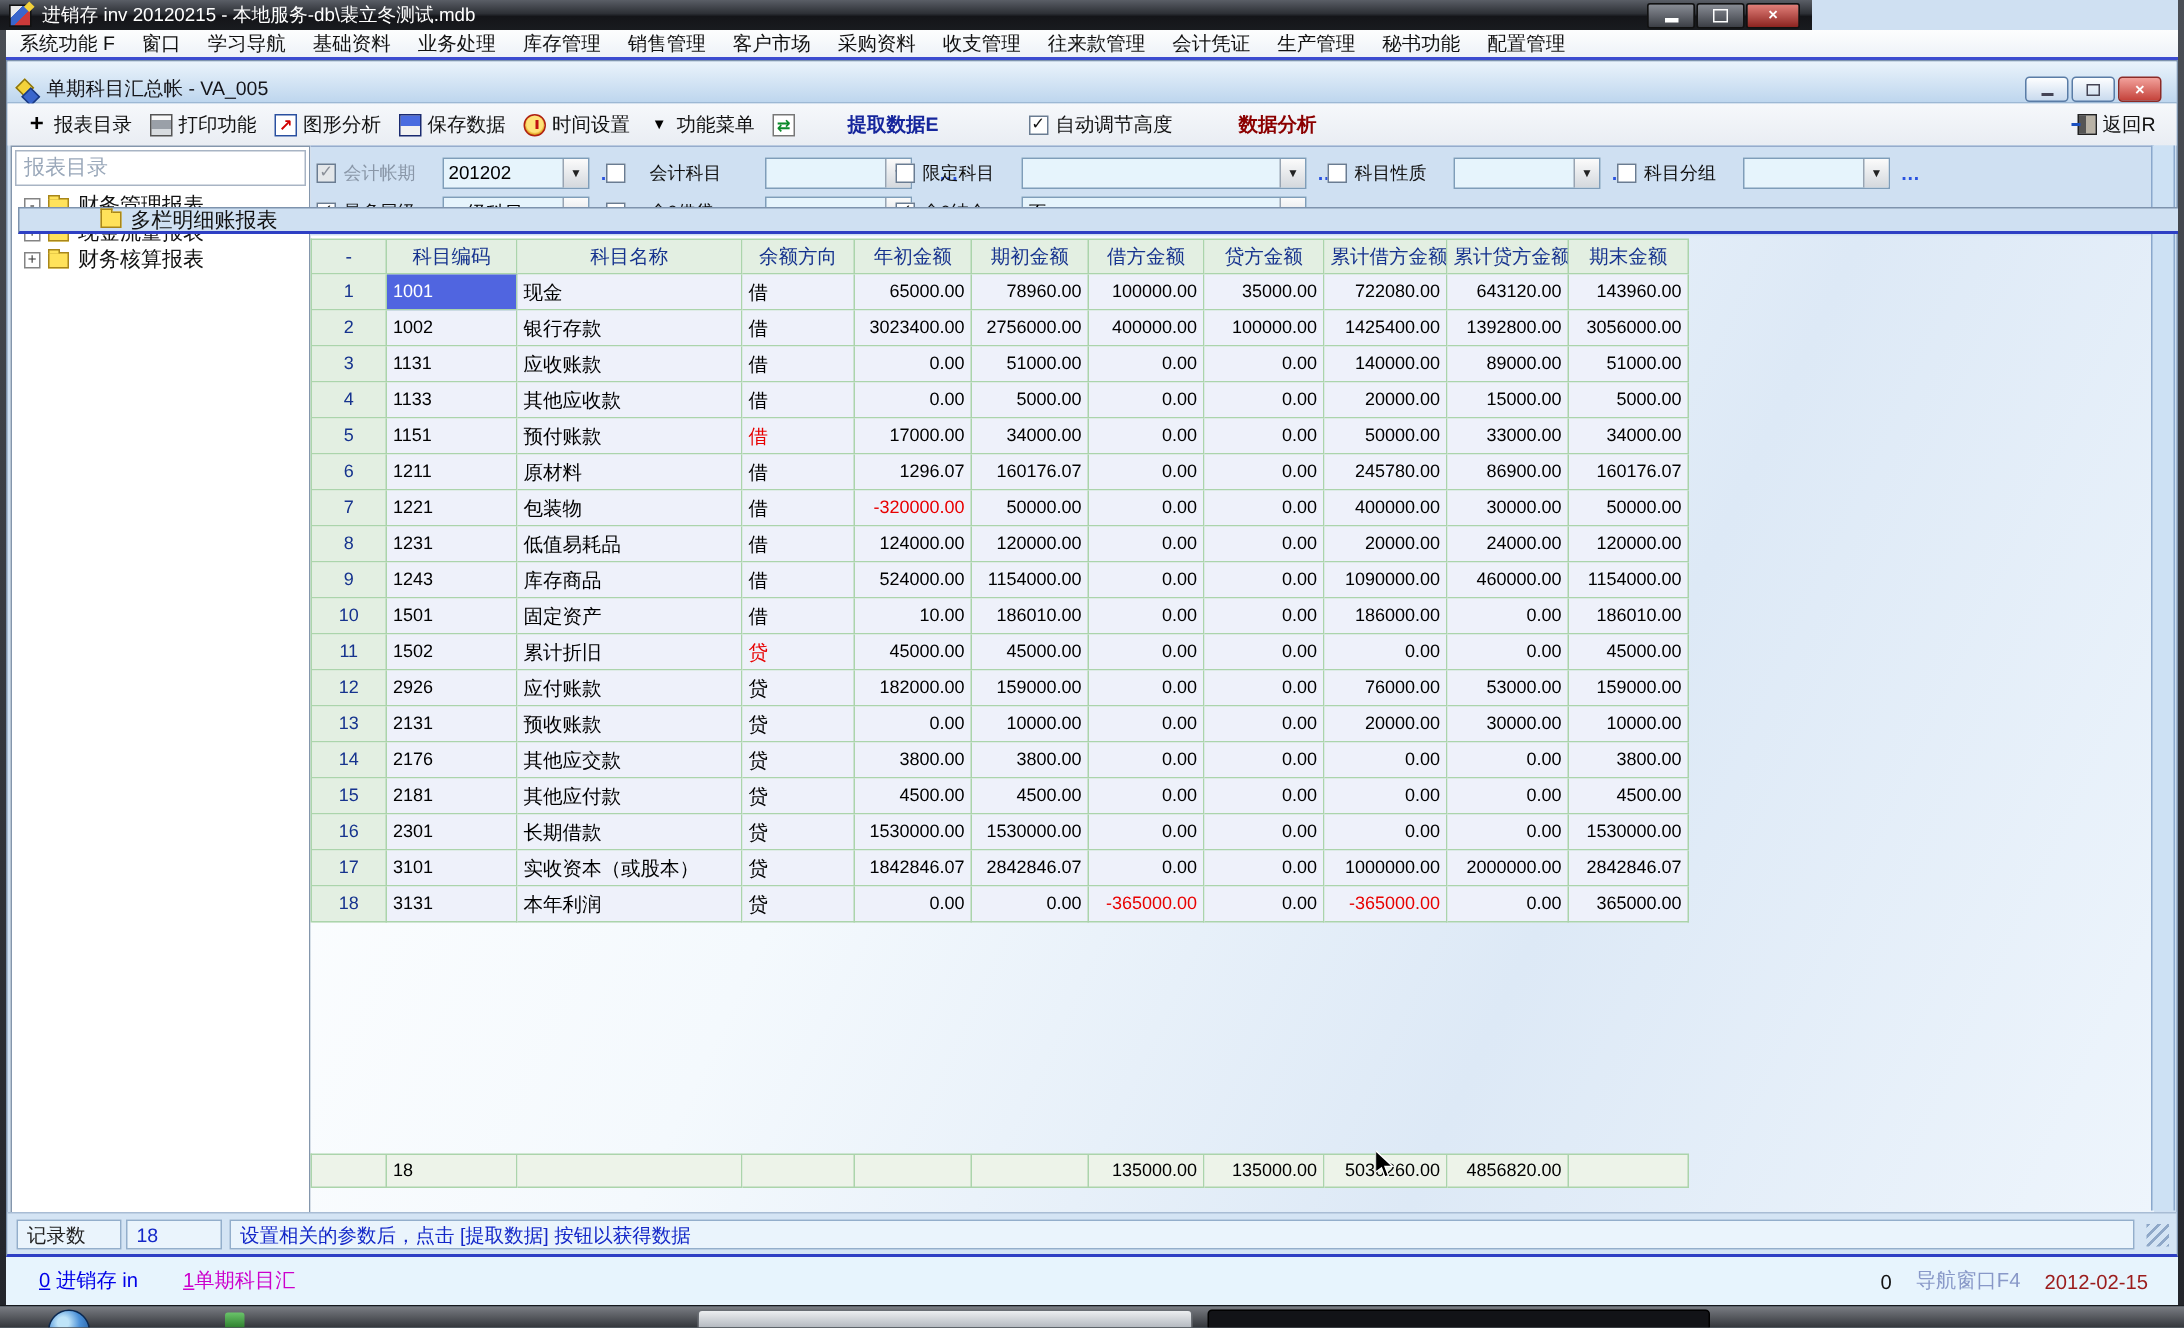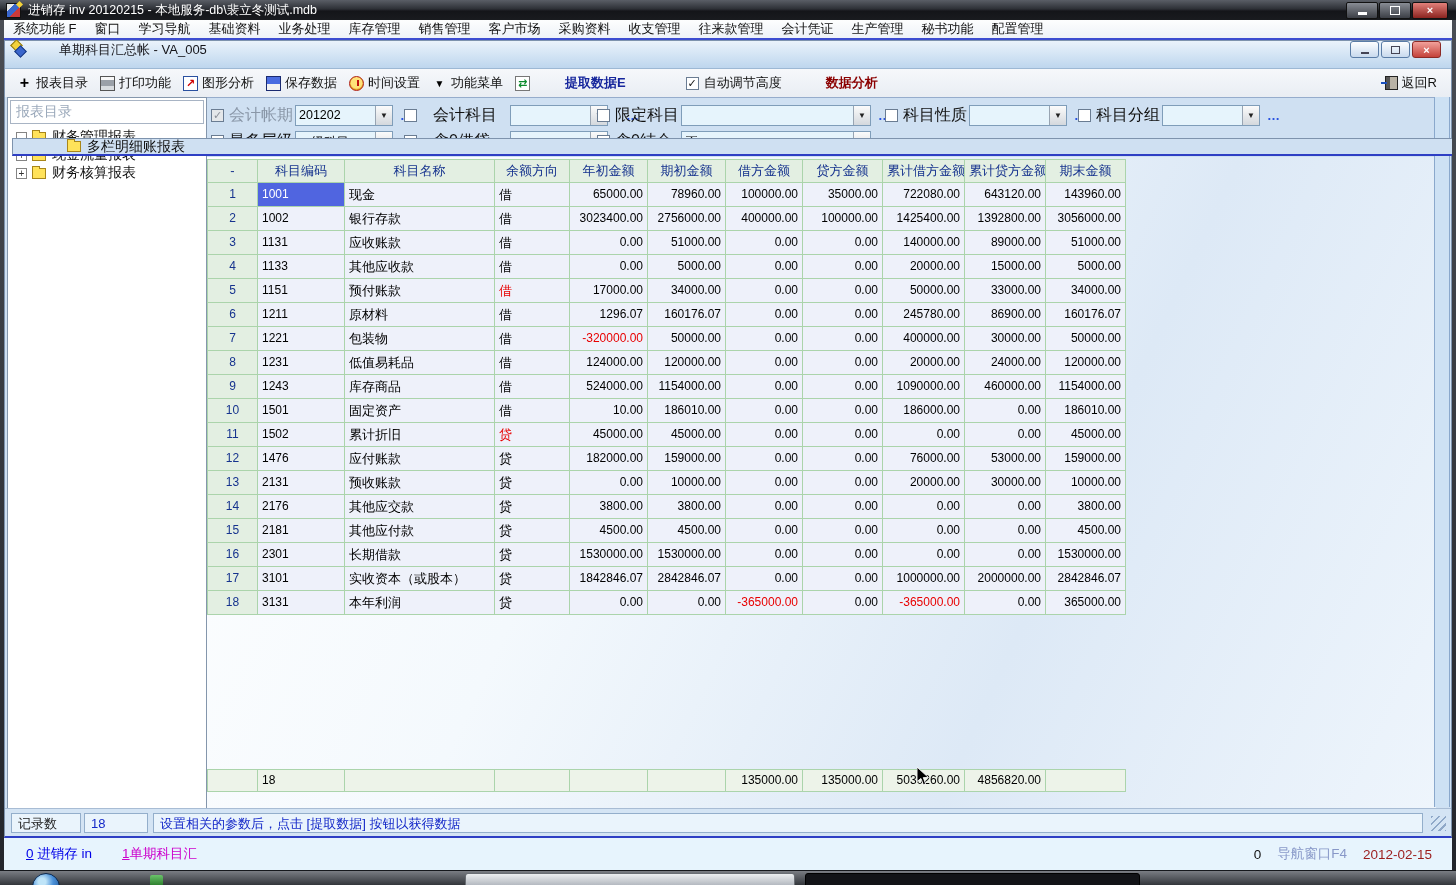--- a/index.html
+++ b/index.html
@@ -4,21 +4,21 @@
 <style>
   html,body{margin:0;padding:0;background:#000;}
   .screen{position:relative;width:1456px;height:885px;overflow:hidden;
     font-family:"Liberation Sans","DejaVu Sans",sans-serif;background:#cfe0f2;}
 
   
   .frame-side{position:absolute;top:0;width:4px;height:870px;background:linear-gradient(#4a4e55,#23252b);z-index:5;}
   .frame-left{left:0}.frame-right{right:0}
 
   
-  .titlebar{position:absolute;left:0;top:0;width:1456px;height:20px;
+  .titlebar{position:absolute;left:0;top:0;width:1208px;height:20px;
     background:linear-gradient(#5a5e66 0%,#2d3036 45%,#141519 55%,#191b1f 100%);
     color:#fff;font-size:12.5px;display:flex;align-items:center;z-index:6;}
   .app-icon{width:13px;height:13px;margin:0 7px 0 6px;position:relative;
     background:linear-gradient(135deg,#e8e8e8 0 30%,#3a66cc 30% 60%,#cc3a3a 60%);border:1px solid #111;}
   .app-icon::after{content:"";position:absolute;right:-2px;top:-2px;width:5px;height:5px;background:#f3d23a;transform:rotate(45deg);}
   .win-controls{margin-left:auto;display:flex;margin-right:8px;}
   .wbtn{width:30px;height:15px;border:1px solid #111;border-radius:2px;margin-left:1px;
     background:linear-gradient(#888c94,#3c3f46);display:flex;align-items:center;justify-content:center;color:#fff;font-size:10px;line-height:1;}
   .wbtn.close{background:linear-gradient(#e2807a,#8c2420);width:34px;}
   .glyph-min{width:9px;height:3px;background:#fff;margin-top:6px;}
@@ -29,21 +29,21 @@
   .menubar{position:absolute;left:4px;top:20px;width:1448px;height:18px;background:linear-gradient(#fdfefe,#eef2f8);
     display:flex;align-items:center;font-size:13px;color:#111;z-index:6;}
   .menubar::after{content:"";position:absolute;left:0;bottom:-2px;width:100%;height:2px;background:#3c4cd0;}
   .menu-item{padding:0 9px;white-space:nowrap;}
 
   
   .child{position:absolute;left:4px;top:40px;width:1448px;height:798px;background:#cfe0f2;
     border:1px solid #7e93ad;box-sizing:border-box;z-index:4;border-bottom:2px solid #2e3fc4;}
   .child-titlebar{position:absolute;left:0;top:0;width:100%;height:28px;
     background:linear-gradient(#eaf3fb,#bed6ee);border-bottom:1px solid #9db8d4;
-    display:flex;align-items:flex-start;font-size:13px;color:#15151a;box-sizing:border-box;gap:28px;}
+    display:flex;align-items:flex-end;font-size:13px;color:#15151a;box-sizing:border-box;}
   .child-icon{width:14px;height:14px;margin:0 6px 0 6px;position:relative;}
   .child-icon i{position:absolute;width:7px;height:7px;transform:rotate(45deg);}
   .child-icon i:nth-child(1){left:1px;top:0;background:#f3d23a;border:1px solid #8a7412;}
   .child-icon i:nth-child(2){left:5px;top:6px;background:#3a66cc;border:1px solid #1a3a80;}
   .cwin-controls{margin-left:auto;display:flex;margin-right:10px;}
   .cbtn{width:27px;height:15px;border:1px solid #5a7ca6;border-radius:3px;margin-left:2px;
     background:linear-gradient(#fdfeff,#c9daee);display:flex;align-items:center;justify-content:center;color:#333;}
   .cbtn.close{background:linear-gradient(#f2a19b,#c4423a);border-color:#8c2a26;color:#fff;}
   .cbtn .glyph-min{background:#445;margin-top:7px;width:8px;height:2px;}
   .cbtn .glyph-restore{width:7px;height:6px;border-color:#445;}
@@ -98,21 +98,21 @@
     background:linear-gradient(115deg,#ffffff 0%,#f4f9fd 35%,#dde9f6 68%,#eef5fc 100%);}
   .vscroll{position:absolute;right:1px;top:0;width:14px;height:710px;background:#cde1f4;border-left:1px solid #8aa8cc;border-right:1px solid #8aa8cc;}
 
   
   .filter-panel{position:absolute;left:0;top:0;width:100%;height:60px;background:#cfe0f2;border-top:1px solid #96accc;box-sizing:border-box;}
   .frow{position:absolute;left:0;width:100%;height:24px;}
   .frow.r1{top:5px;} .frow.r2{top:31px;}
   .fgroup{position:absolute;display:flex;align-items:center;height:24px;}
   .fgroup:nth-of-type(1){left:4px;} .fgroup:nth-of-type(2){left:197px;gap:11px;}
   .fgroup:nth-of-type(3){left:390px;} .fgroup:nth-of-type(4){left:678px;} .fgroup:nth-of-type(5){left:871px;}
-  .flabel{font-size:16px;color:#111;width:62px;margin:0 4px 0 5px;white-space:nowrap;}
+  .flabel{font-size:12px;color:#111;width:62px;margin:0 4px 0 5px;white-space:nowrap;}
   .flabel.disabled{color:#8a97a8;}
   .combo{display:flex;width:98px;height:21px;background:#e6f4fc;border:1px solid #7f9db9;box-sizing:border-box;}
   .combo.wide{width:190px;}
   .combo .val{flex:1;font-size:12.5px;padding:2px 3px;color:#000;white-space:nowrap;overflow:hidden;}
   .combo .drop{width:16px;background:linear-gradient(#fbfbfb,#d4d8dd);border-left:1px solid #98a4b2;
     display:flex;align-items:center;justify-content:center;font-size:8px;color:#222;}
   .dots{color:#2a52e0;font-weight:bold;font-size:13px;margin-left:7px;letter-spacing:1px;}
 
   
   .grid-area{position:absolute;left:0;top:60px;right:0;bottom:0;}
@@ -595,21 +595,21 @@
                   <div class="tc c5 num">45000.00</div>
                   <div class="tc c6 num">0.00</div>
                   <div class="tc c7 num">0.00</div>
                   <div class="tc c8 num">0.00</div>
                   <div class="tc c9 num">0.00</div>
                   <div class="tc c10 num">45000.00</div>
                 </div>
 
                 <div class="trow">
                   <div class="tc c0 rn">12</div>
-                  <div class="tc c1">1476</div>
+                  <div class="tc c1">2926</div>
                   <div class="tc c2 cname">应付账款</div>
                   <div class="tc c3 cdir">贷</div>
                   <div class="tc c4 num">182000.00</div>
                   <div class="tc c5 num">159000.00</div>
                   <div class="tc c6 num">0.00</div>
                   <div class="tc c7 num">0.00</div>
                   <div class="tc c8 num">76000.00</div>
                   <div class="tc c9 num">53000.00</div>
                   <div class="tc c10 num">159000.00</div>
                 </div>

